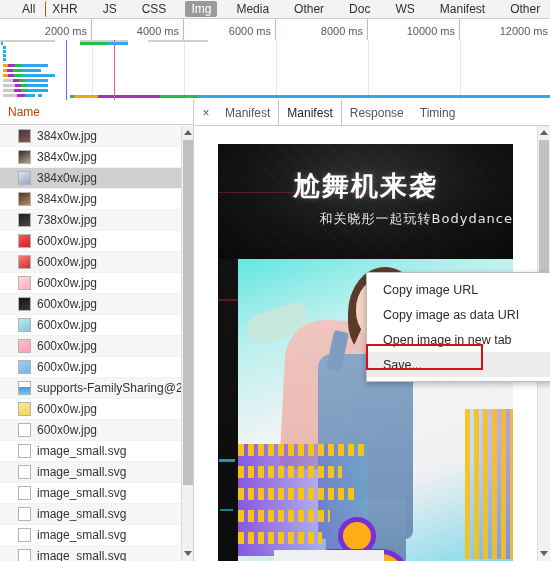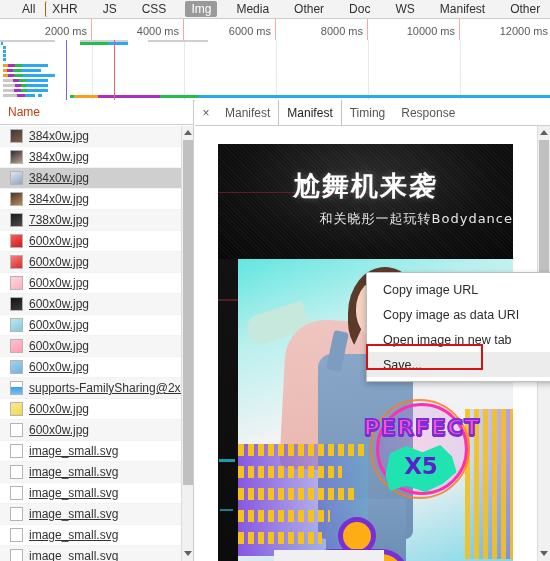--- a/index.html
+++ b/index.html
@@ -53,24 +53,23 @@
     position:absolute;left:0;top:100px;width:194px;height:461px;
     background:#fff;border-right:1px solid #cdcdcd;box-sizing:border-box;overflow:hidden;
   }
   .lp-header{
     height:25px;border-bottom:1px solid #cdcdcd;background:#fff;
     display:flex;align-items:center;padding-left:8px;box-sizing:border-box;
     font-size:12px;color:#c2410c;
   }
   .rows{position:absolute;left:0;top:26px;width:181px;height:435px;overflow:hidden;}
   .row{
-    height:21px;display:flex;align-items:center;padding-left:10px;
+    height:21px;display:flex;align-items:center;padding-left:18px;
     box-sizing:border-box;font-size:12px;color:#333;white-space:nowrap;
     border-bottom:1px solid #f2f2f2;
-    text-decoration:underline;
   }
   .row.odd{background:#f6f6f6;}
   .row.even{background:#fff;}
   .row.selected{background:#cfcfcf;}
   .thumb{
     width:13px;height:14px;margin-right:6px;flex:0 0 auto;
     border:1px solid #b4b4b4;box-sizing:border-box;background:#fff;
     overflow:hidden;position:relative;
   }
   .rowlabel{overflow:hidden;text-overflow:clip;}
@@ -489,22 +488,22 @@
           <i></i>
         </div>
     </div>
   </div>
 
   <div class="rightpane">
     <div class="tabbar">
       <div class="closebtn">×</div>
       <div class="tab plain">Manifest</div>
       <div class="tab active">Manifest</div>
+      <div class="tab plain">Response</div>
       <div class="tab plain">Timing</div>
-      <div class="tab plain">Response</div>
     </div>
 
     <div class="previewarea">
       <div class="imgwrap">
 
         <div class="img-top">
           <div class="redline"></div>
         </div>
         <div class="img-title">尬舞机来袭</div>
         <div class="img-sub">和关晓彤一起玩转Bodydance</div>
@@ -534,27 +533,20 @@
           </div>
 
           <div class="eq-right-bg"></div>
           <div class="eq-right"></div>
 
           <div class="figure">
             <div class="fig-head"></div>
             <div class="fig-body"></div>
           </div>
 
-          <div class="badge">
-            <div class="badge-ring2"></div>
-            <div class="badge-ring"></div>
-            <div class="badge-perfect">PERFECT</div>
-            <div class="badge-star"></div>
-            <div class="badge-x5">X5</div>
-          </div>
 
           <div class="whitebar"></div>
         </div>
       </div>
     </div>
 
     <div class="rsb">
       <div class="sb-arrow up" style="top:0;">
           <i></i>
         </div>

